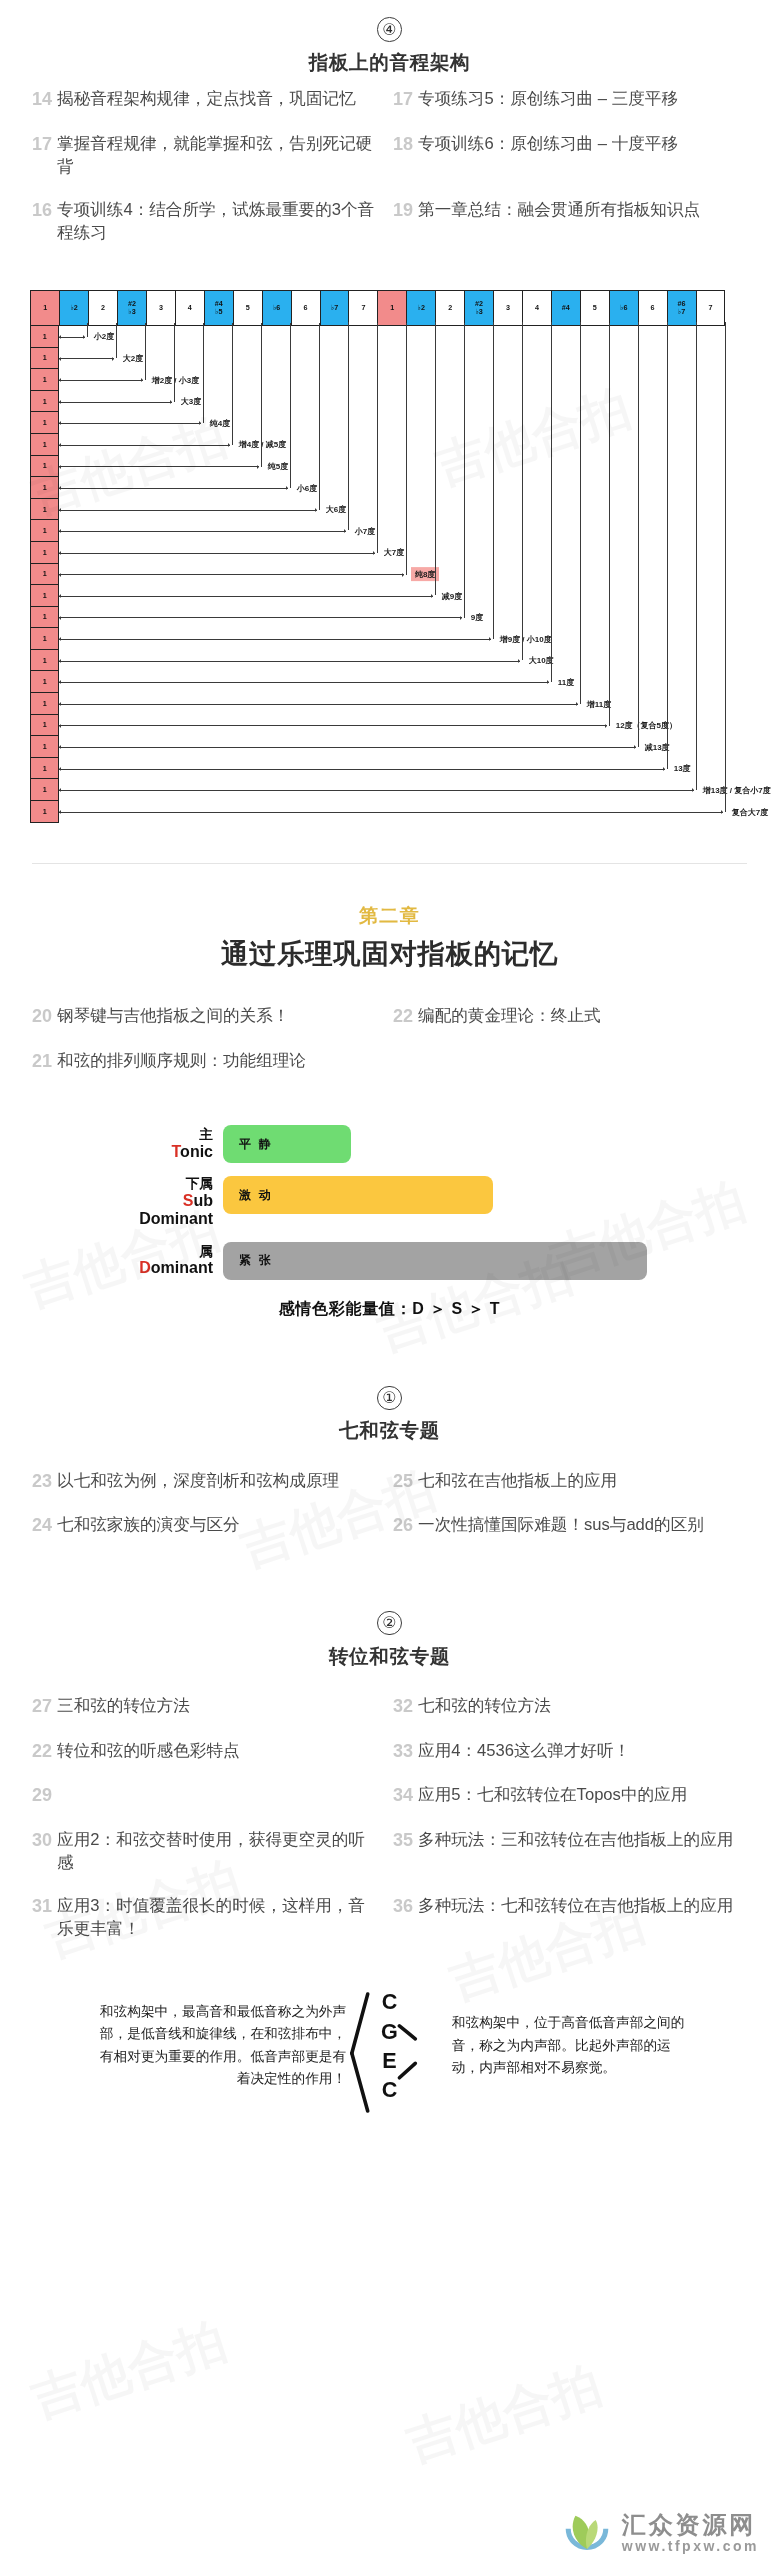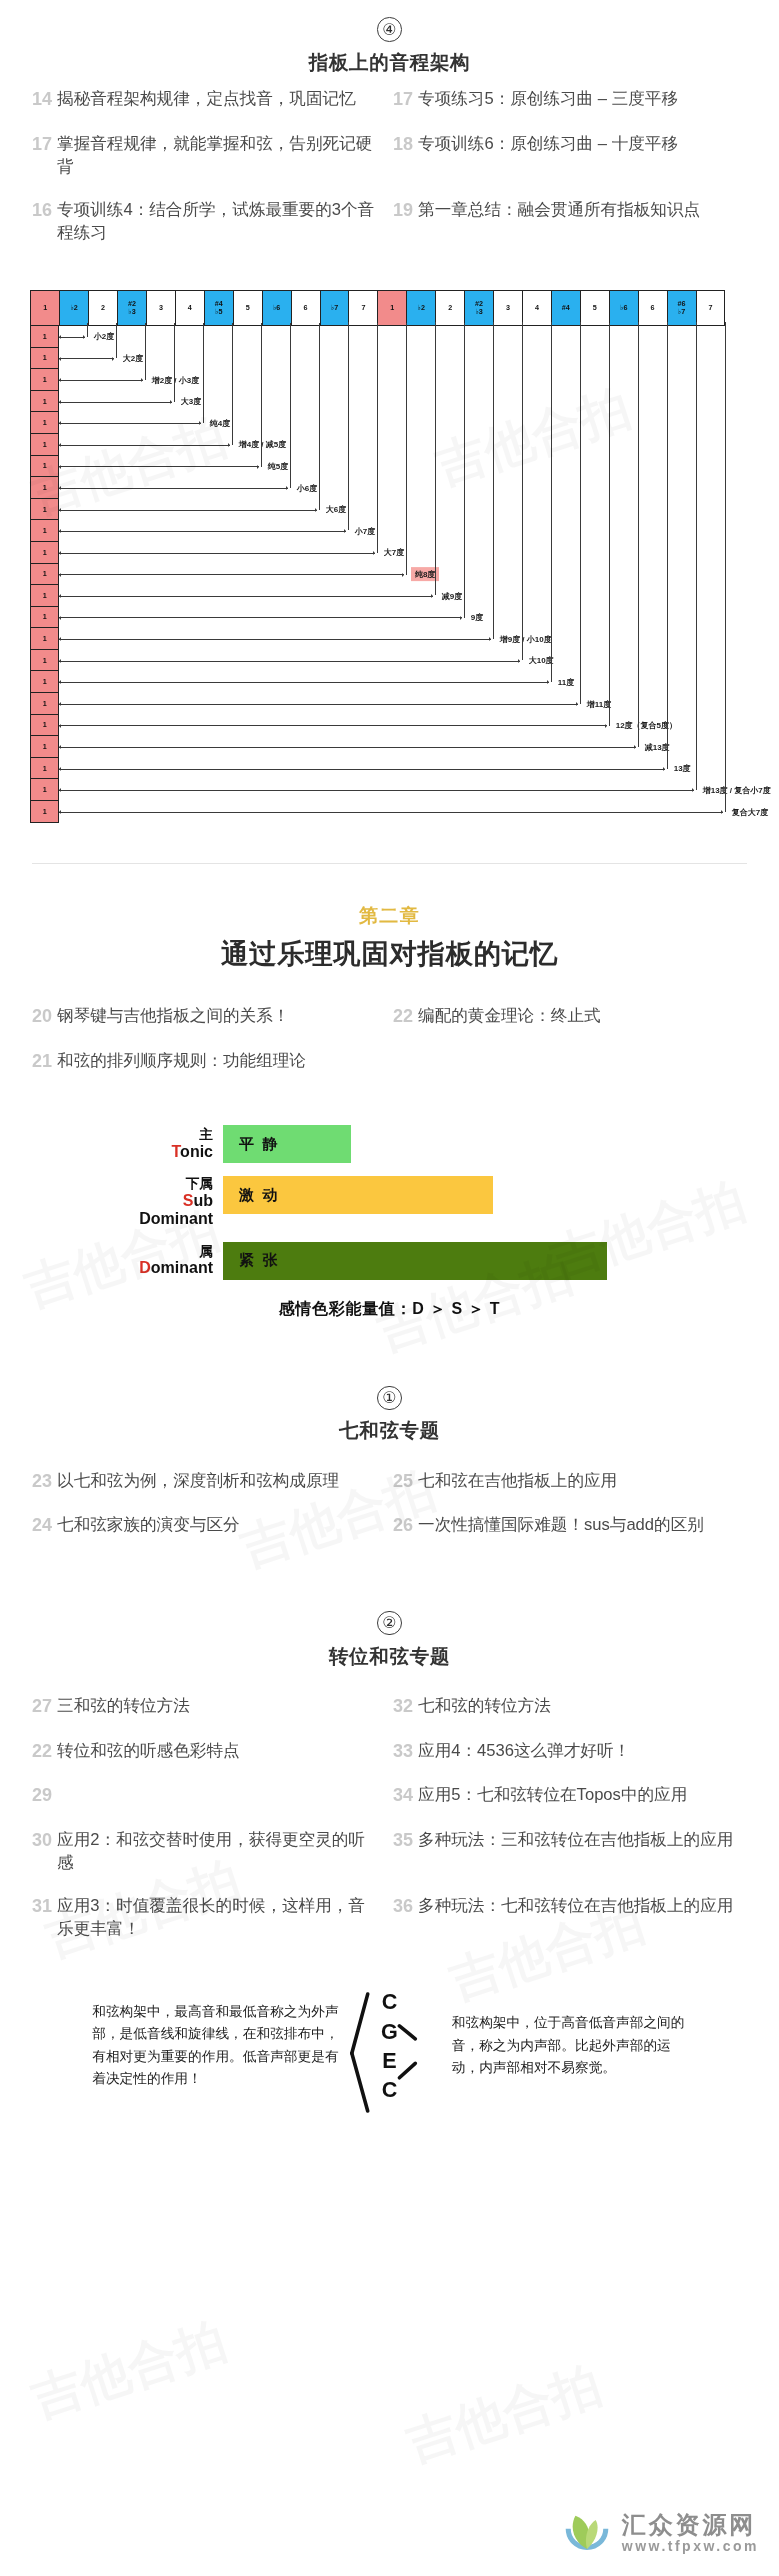--- a/index.html
+++ b/index.html
@@ -126,37 +126,38 @@
   .func-label {
     flex: 0 0 108px; text-align: right; padding-right: 10px;
     display: flex; flex-direction: column; justify-content: center;
     line-height: 1.15;
   }
   .func-cn { font-size: 13.7px; font-weight: bold; color: #111; }
   .func-en { font-size: 16px; font-weight: bold; color: #111; }
   .func-en .red { color: #d93025; }
   .func-bar {
     height: 38px; display: flex; align-items: center;
-    padding-left: 16px; font-size: 15px; font-weight: bold; color: #111;
+    padding-left: 16px; font-size: 12px; font-weight: bold; color: #111;
     letter-spacing: 2.2px;
+    border-radius: 8px;
   }
   .func-formula {
     text-align: center; font-size: 16px; font-weight: bold; color: #111;
     margin-top: 19px; letter-spacing: 0.7px;
   }
 
   
   .voicing {
     display: flex; align-items: center; justify-content: center;
     gap: 0px; margin: 24.5px 32px 0 32px;
   }
   .voicing-text {
     font-size: 13.7px; color: #1c1c1c; line-height: 1.62; width: 254px;
   }
-  .voicing-text.left { text-align: left; }
+  .voicing-text.left { text-align: right; }
   .voicing-text.right { text-align: left; padding-left: 19px; }
   .chord-stack {
     display: flex; flex-direction: column; align-items: center;
     font-size: 21.6px; font-weight: bold; color: #111;
     line-height: 1.35; padding: 0 4.3px; position: relative;
   }
   .brace-svg { position: absolute; top: 0; left: 0; }
 
   
   .footer {
@@ -526,21 +527,21 @@
     </div>
     <div class="func-bar" id="bar-1" style="width: 270px; background: rgb(251, 199, 63);">
       <span>激 动</span>
     </div>
   </div>
   <div class="func-row">
     <div class="func-label">
       <span class="func-cn">属</span>
       <span class="func-en"><span class="red">D</span><span>ominant</span></span>
     </div>
-    <div class="func-bar" id="bar-2" style="width: 384px; background: #4d7c0f;">
+    <div class="func-bar" id="bar-2" style="width: 424px; background: #a3a3a3;">
       <span>紧 张</span>
     </div>
   </div>
   <div class="func-formula">感情色彩能量值：D ＞ S ＞ T</div>
 </div>
 
 <div class="sec-head" style="margin-top:66px;">
   <div class="circ-num">①</div>
   <div class="sec-title">七和弦专题</div>
 </div>

